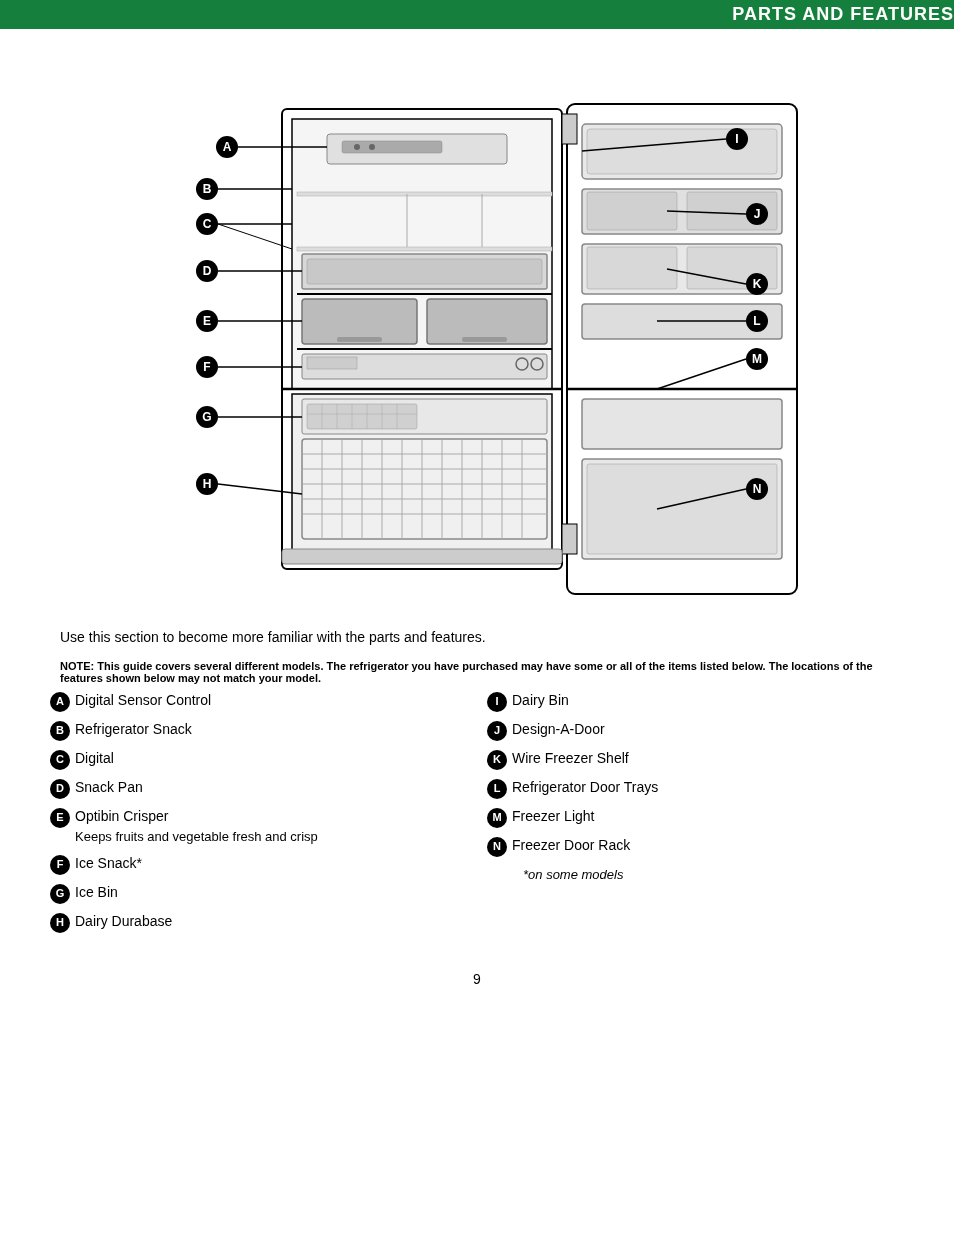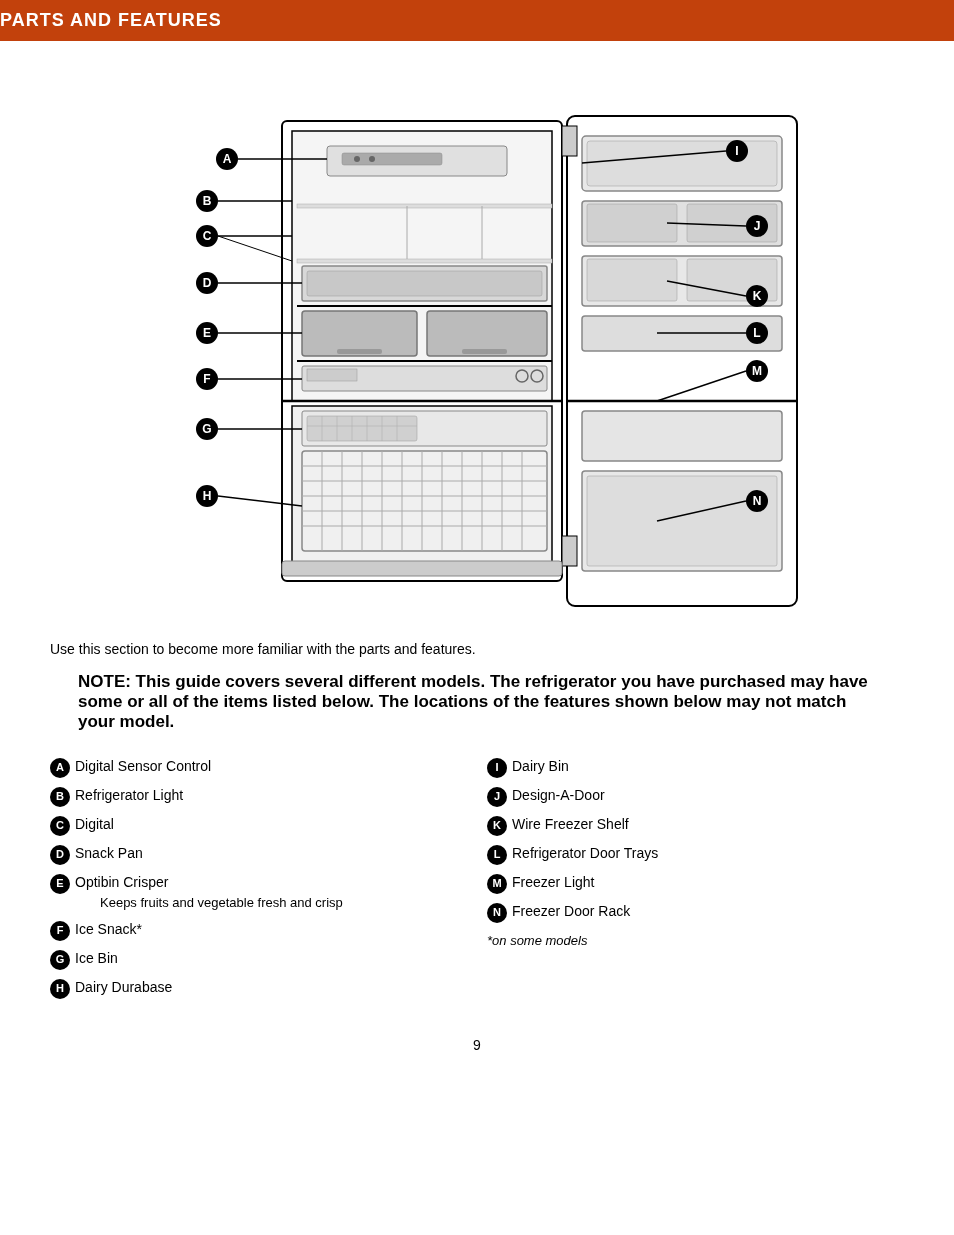--- a/index.html
+++ b/index.html
@@ -5,51 +5,52 @@
     * { margin: 0; padding: 0; box-sizing: border-box; }
     body {
       width: 954px;
       min-height: 1235px;
       background: #fff;
       font-family: Arial, sans-serif;
       font-size: 14px;
       color: #000;
     }
     .header {
-      background: #c2410c;
+      background: #15803d;
       color: #fff;
-      text-align: left;
-      padding: 10px 0;
+      text-align: right;
+      padding: 4px 0;
       font-weight: bold;
       font-size: 18px;
       letter-spacing: 1px;
       margin-bottom: 20px;
     }
     .diagram-section {
       display: flex;
       justify-content: center;
       margin: 10px auto 30px auto;
       position: relative;
       width: 700px;
       height: 550px;
     }
     
     .fridge-svg {
       width: 100%;
       height: 100%;
     }
     .intro-text {
-      padding: 0 50px;
+      padding: 0 28px;
       margin-bottom: 15px;
       font-size: 14px;
+      margin-left: 32px;
     }
     .note-text {
-      padding: 0 78px;
-      margin-bottom: 25px;
-      font-size: 17px;
+      padding: 0 60px;
+      margin-bottom: 7px;
+      font-size: 11px;
       font-weight: bold;
     }
     .parts-list {
       padding: 0 50px;
       display: flex;
       gap: 20px;
       margin-bottom: 30px;
     }
     .parts-column {
       flex: 1;
@@ -74,28 +75,28 @@
       font-weight: bold;
       margin-right: 5px;
       flex-shrink: 0;
       margin-top: 1px;
     }
     .part-label {
       flex: 1;
     }
     .part-sub {
       font-size: 13px;
-      margin-left: 25px;
       display: block;
       margin-top: 1px;
     }
     .asterisk-note {
       margin-top: 10px;
       font-size: 13px;
       font-style: italic;
+      margin-left: 36px;
     }
     .page-number {
       text-align: center;
       margin-top: 20px;
       font-size: 14px;
     }
   </style>
 </head>
 <body>
 
@@ -278,21 +279,21 @@
   <div class="parts-column" id="left-col">
       <div class="part-item">
     <span class="part-badge">A</span>
     <span class="part-label">
       Digital Sensor Control
     </span>
   </div>
       <div class="part-item">
     <span class="part-badge">B</span>
     <span class="part-label">
-      Refrigerator Light
+      Refrigerator Snack
     </span>
   </div>
       <div class="part-item">
     <span class="part-badge">C</span>
     <span class="part-label">
       Digital
     </span>
   </div>
       <div class="part-item">
     <span class="part-badge">D</span>

